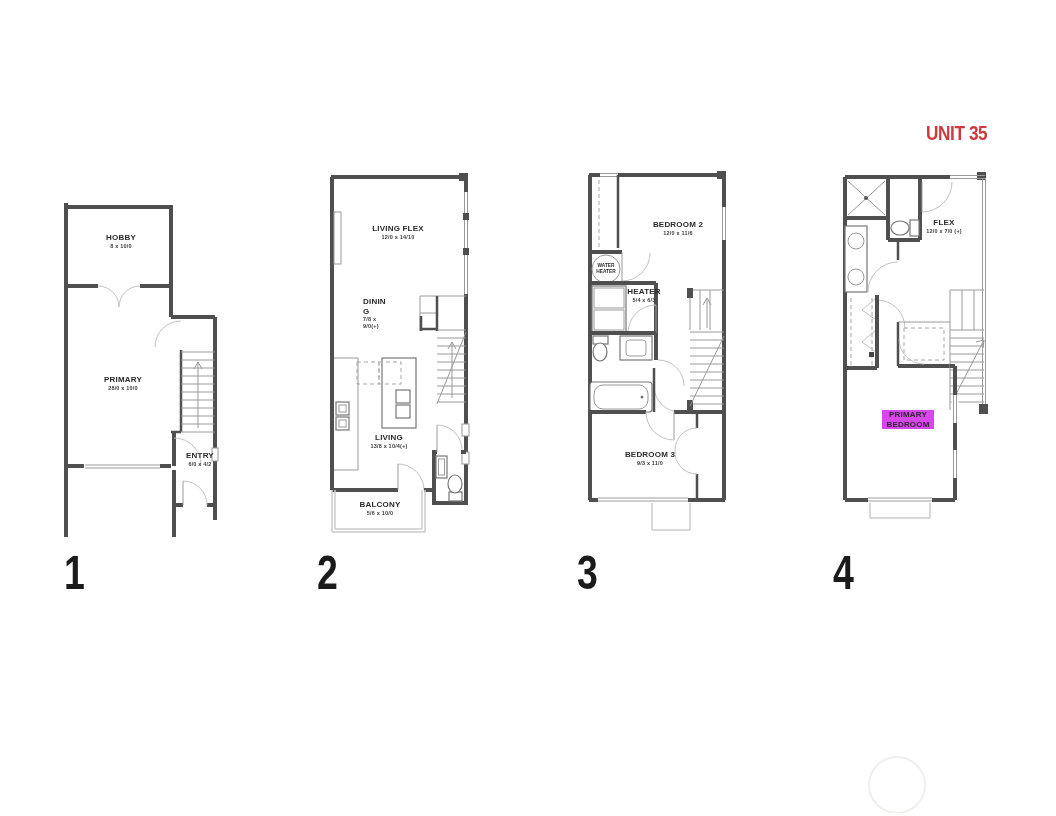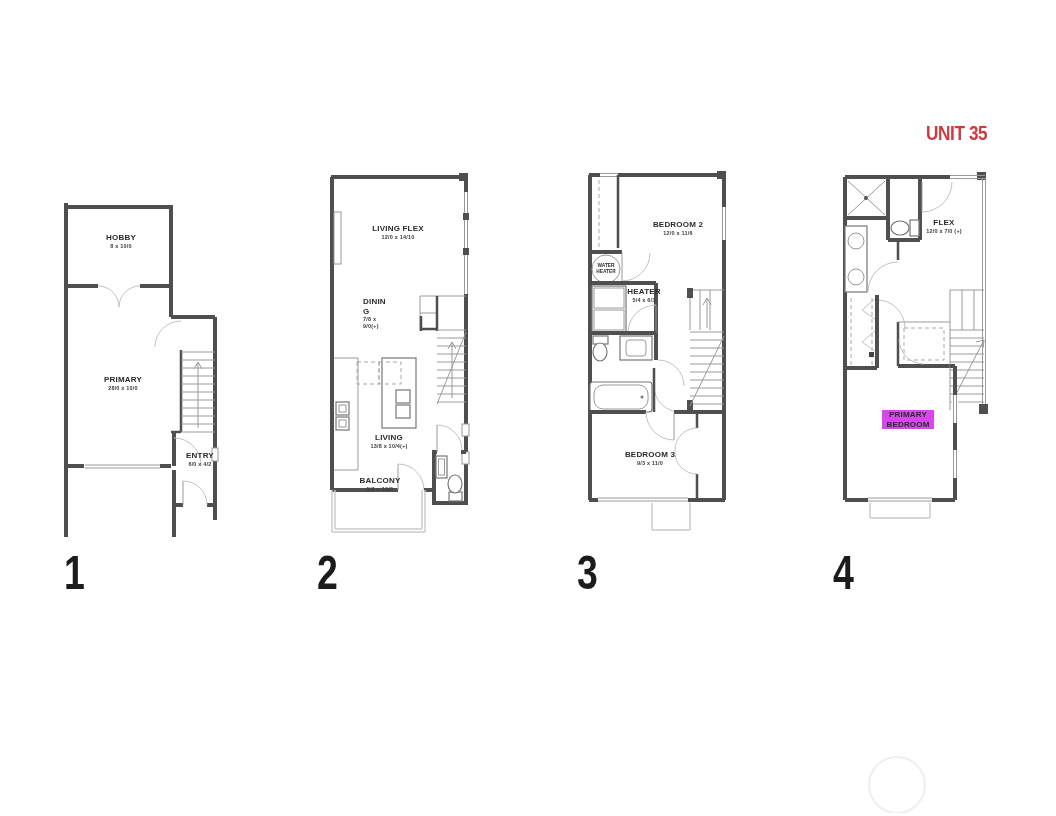--- a/index.html
+++ b/index.html
@@ -225,21 +225,21 @@
     <div class="rdims">12/0 x 14/10</div>
   </div>
   <div class="room-label narrow" style="left:363px;top:297px">
     <div class="rname">DINING</div>
     <div class="rdims">7/8 x 9/0(+)</div>
   </div>
   <div class="room-label" style="left:389px;top:433px">
     <div class="rname">LIVING</div>
     <div class="rdims">13/8 x 10/4(+)</div>
   </div>
-  <div class="room-label" style="left:380px;top:476px">
+  <div class="room-label" style="left:380px;top:500px">
     <div class="rname">BALCONY</div>
     <div class="rdims">5/6 x 10/0</div>
   </div>
 
   <div class="room-label" style="left:678px;top:220px">
     <div class="rname">BEDROOM 2</div>
     <div class="rdims">12/0 x 11/6</div>
   </div>
   <div class="room-label wh-label" style="left:606px;top:263px">
     <div class="rname">WATER HEATER</div>

